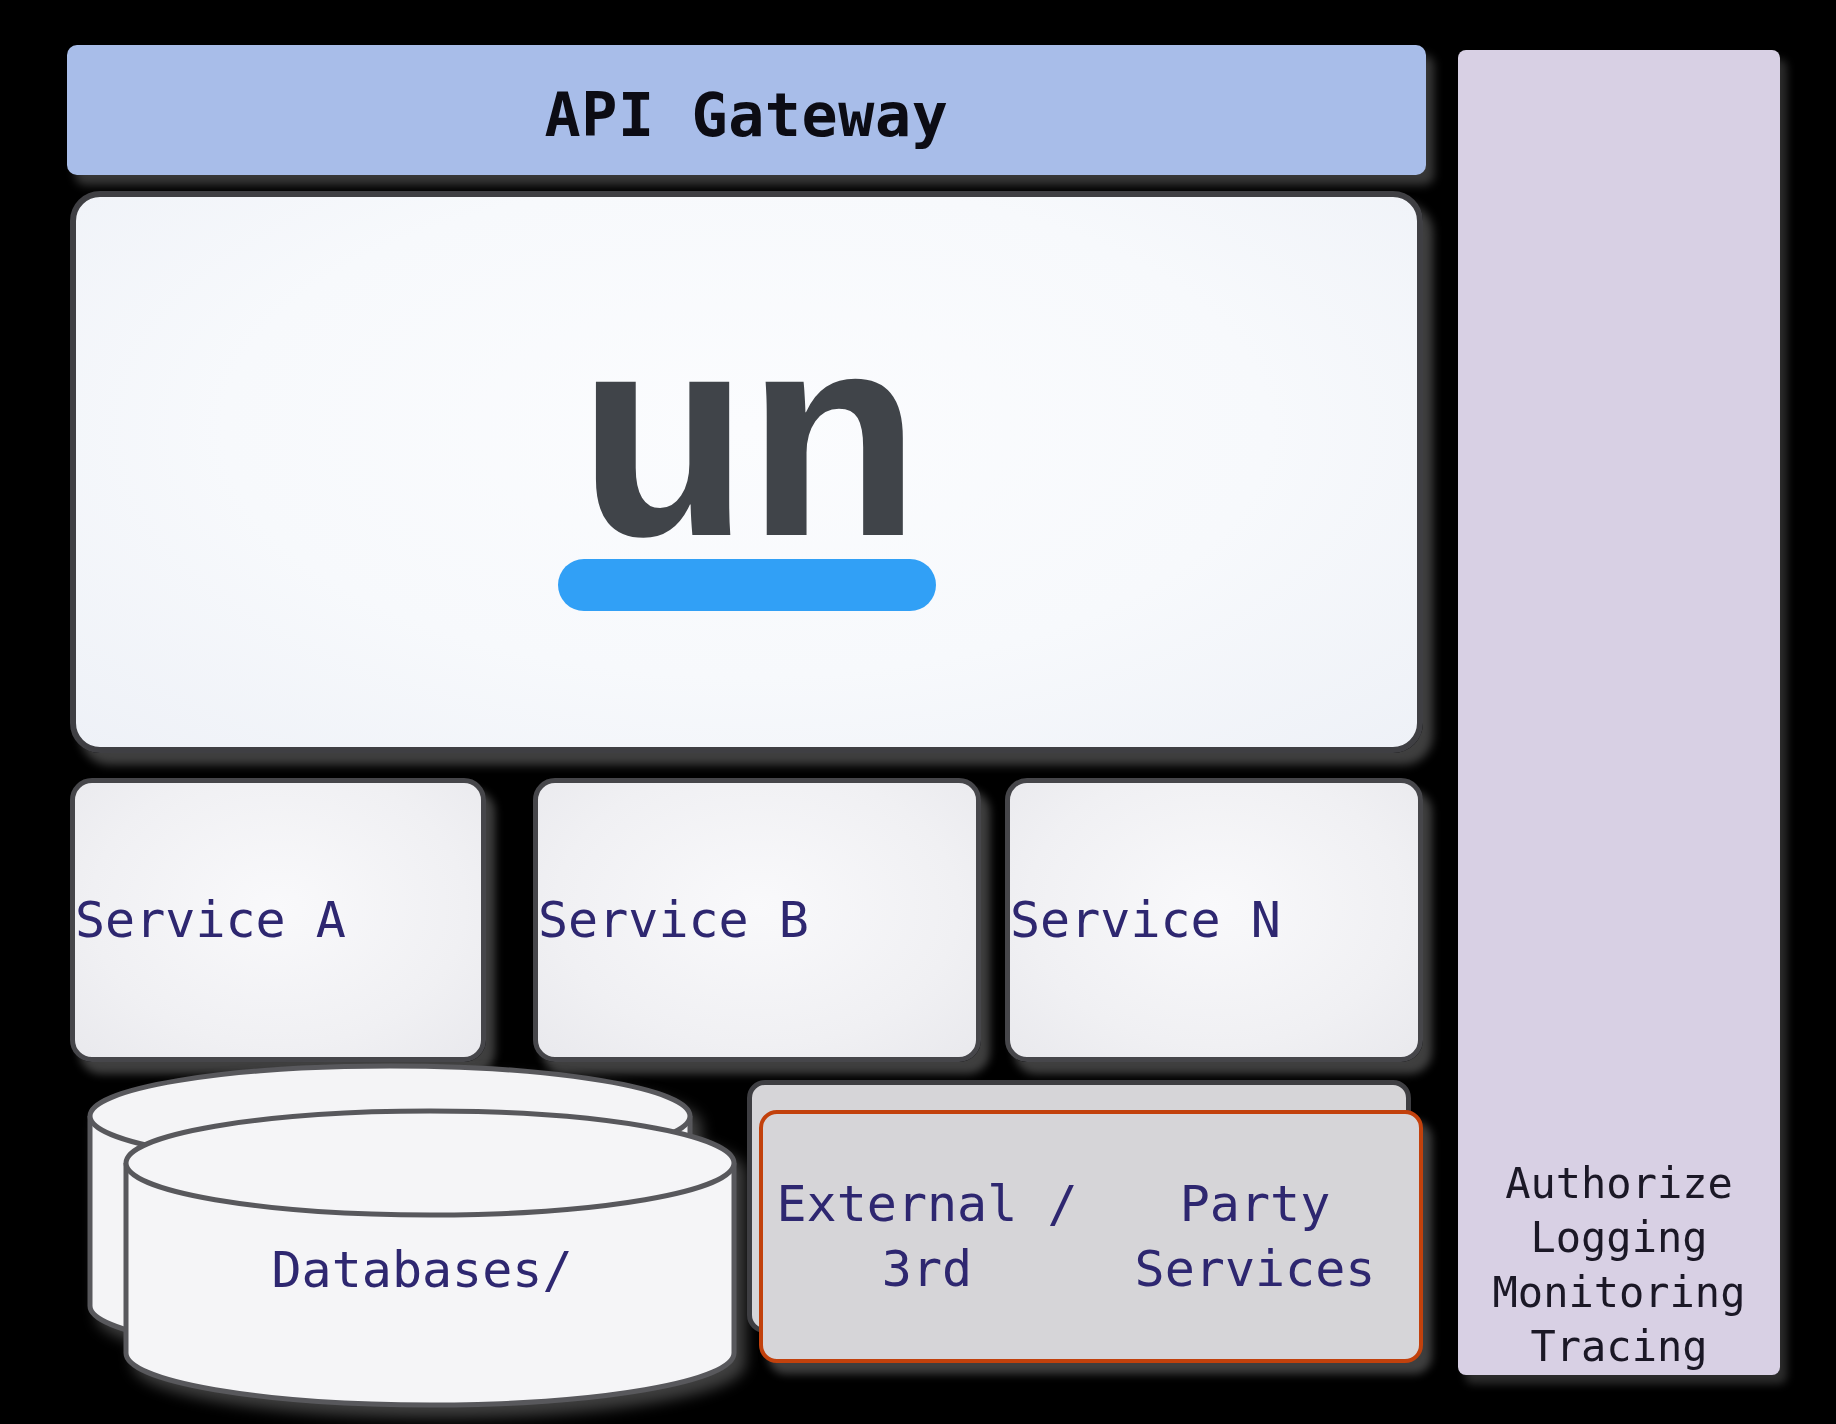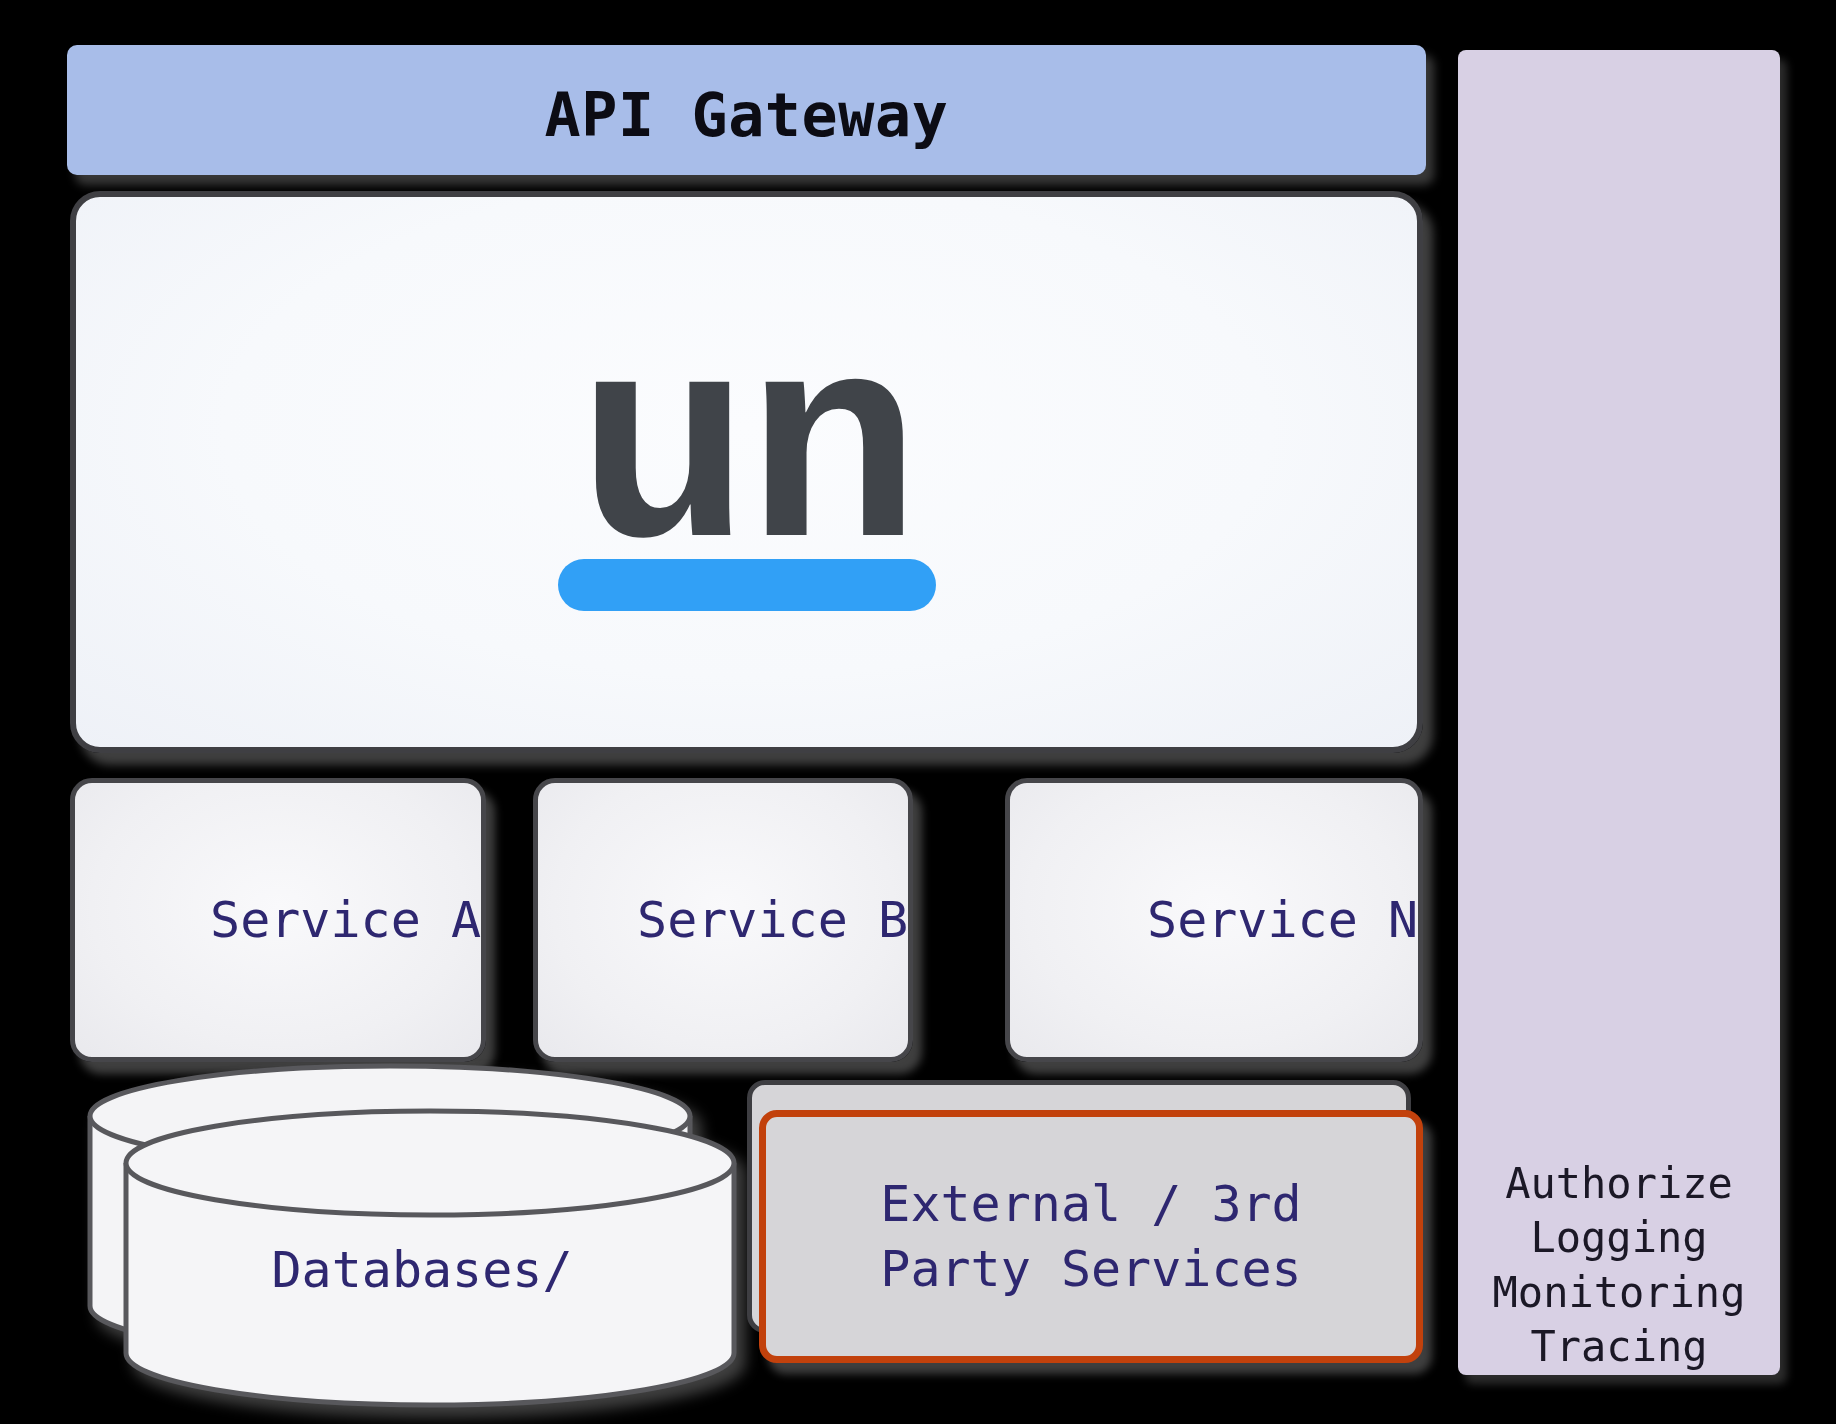--- a/index.html
+++ b/index.html
@@ -66,25 +66,25 @@
   }
 
   
   .service-box {
     position: absolute;
     top: 778px; height: 284px;
     background: radial-gradient(ellipse at 50% 45%, #f9f9fb 0%, #f0f0f3 65%, #e9e9ed 100%);
     border: 5px solid #46464a;
     border-radius: 22px;
     box-sizing: border-box;
-    display: flex; align-items: center; justify-content: flex-end;
+    display: flex; align-items: center; justify-content: flex-start;
     box-shadow: 9px 12px 9px rgba(125,125,125,0.5);
   }
   .service-a { left: 70px;   width: 416px; }
-  .service-b { left: 533px;  width: 380px; }
+  .service-b { left: 533px;  width: 448px; }
   .service-n { left: 1005px; width: 418px; }
   .service-box .label {
     font-size: 50px;
     color: var(--label_indigo, #2e2770);
   }
 
   
   .datastore {
     position: absolute;
     left: 78px; top: 1058px;
@@ -113,24 +113,24 @@
     background: var(--external_gray, #d6d5d8);
     border: 5px solid #3e3e42;
     border-radius: 18px;
     box-sizing: border-box;
   }
   .external-card {
     position: absolute;
     left: 759px; top: 1110px;
     width: 664px; height: 253px;
     background: var(--external_gray, #d6d5d8);
-    border: 7px solid #c2410c;
+    border: 4px solid #c2410c;
     border-radius: 18px;
     box-sizing: border-box;
-    display: flex; flex-direction: column; align-items: center; justify-content: center;
+    display: flex; align-items: center; justify-content: center;
     text-align: center;
     line-height: 1.3;
     box-shadow: 9px 11px 9px rgba(125,125,125,0.5);
   }
   .external-card .line {
     font-size: 50px;
     color: var(--label_indigo, #2e2770);
   }
 
   

